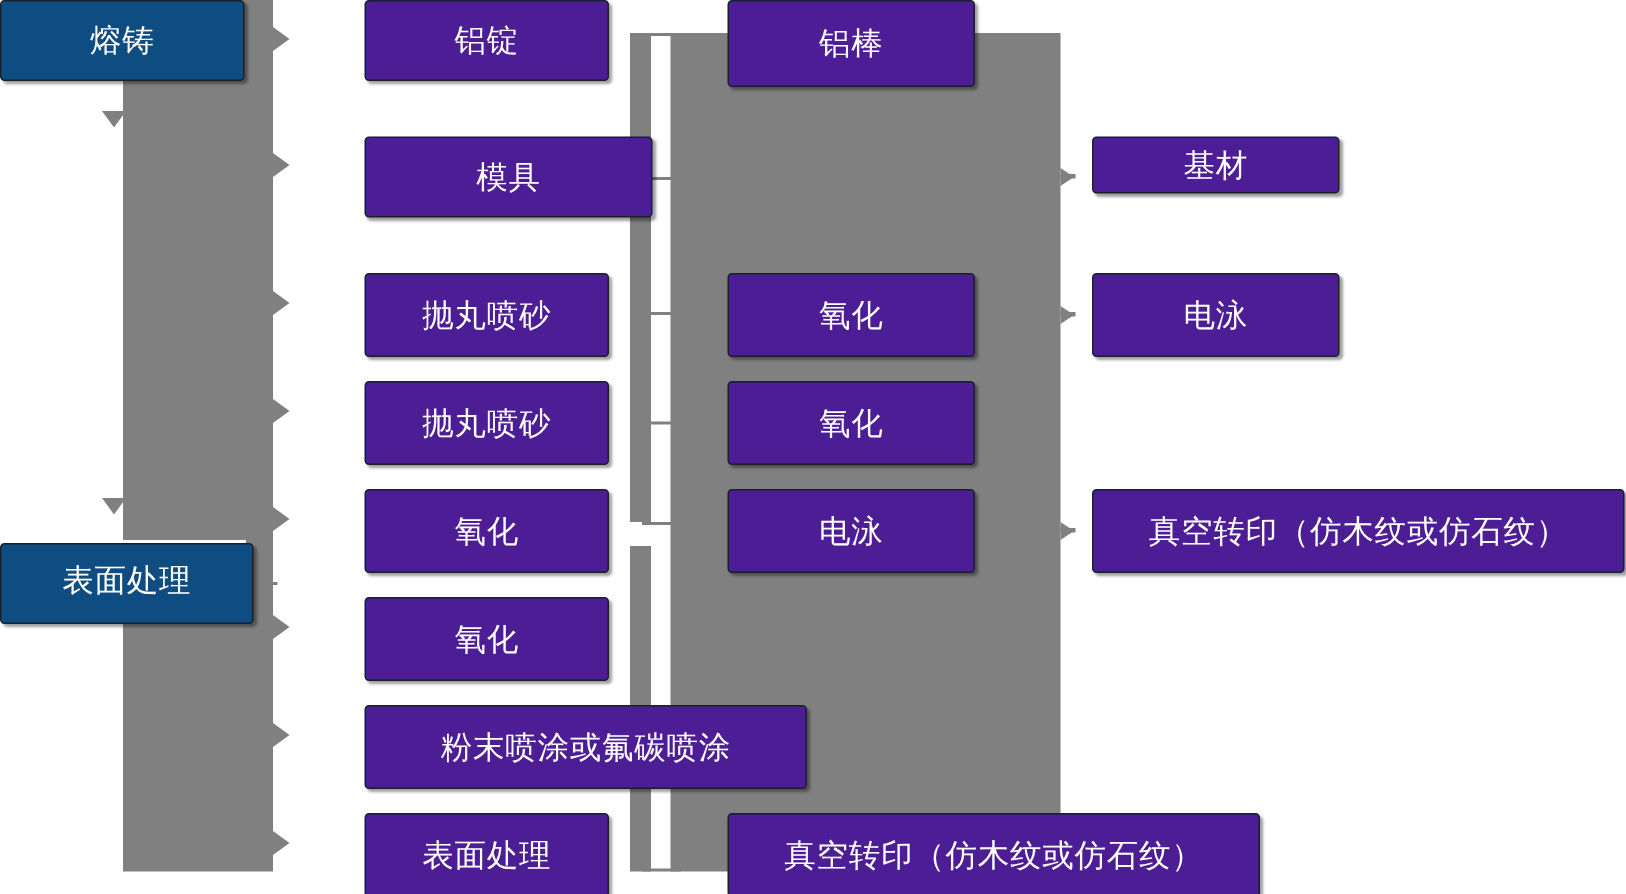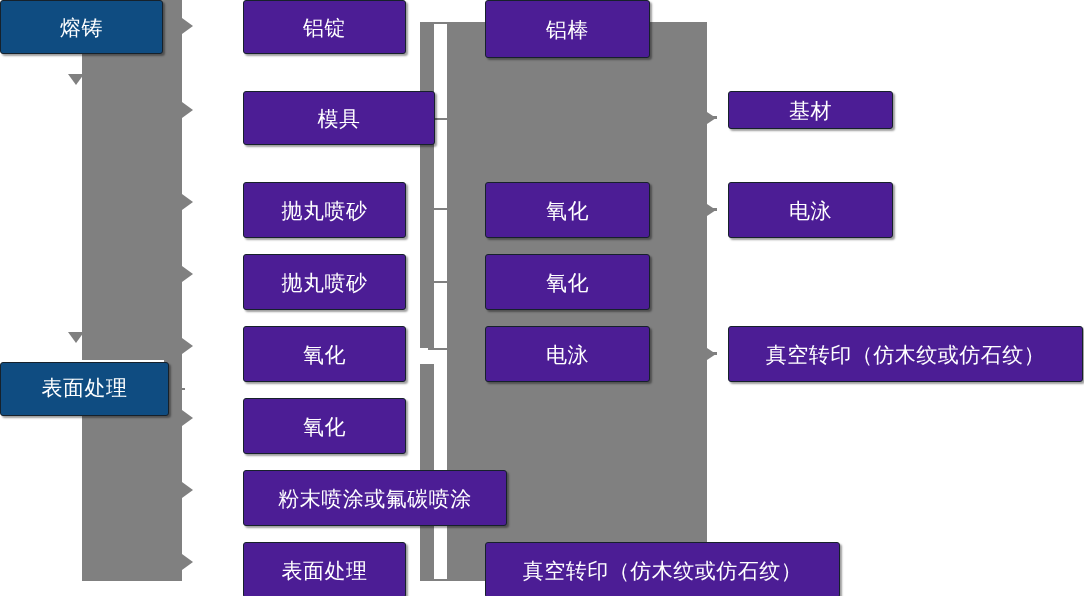--- a/index.html
+++ b/index.html
@@ -139,21 +139,21 @@
   </div>
   <div class="box mid" style="left:243px; top:254px; width:163px; height:56px;">
     <span class="cap">抛丸喷砂</span>
   </div>
   <div class="box mid" style="left:243px; top:326px; width:163px; height:56px;">
     <span class="cap">氧化</span>
   </div>
   <div class="box mid" style="left:243px; top:398px; width:163px; height:56px;">
     <span class="cap">氧化</span>
   </div>
-  <div class="box mid" style="left:243px; top:470px; width:264px; height:56px;">
+  <div class="box mid" style="left:243px; top:470px; width:295px; height:56px;">
     <span class="cap">粉末喷涂或氟碳喷涂</span>
   </div>
   <div class="box mid" style="left:243px; top:542px; width:163px; height:56px;">
     <span class="cap">表面处理</span>
   </div>
 
   <div class="box mid" style="left:485px; top:0px; width:165px; height:58px;">
     <span class="cap">铝棒</span>
   </div>
   <div class="box mid" style="left:485px; top:182px; width:165px; height:56px;">

